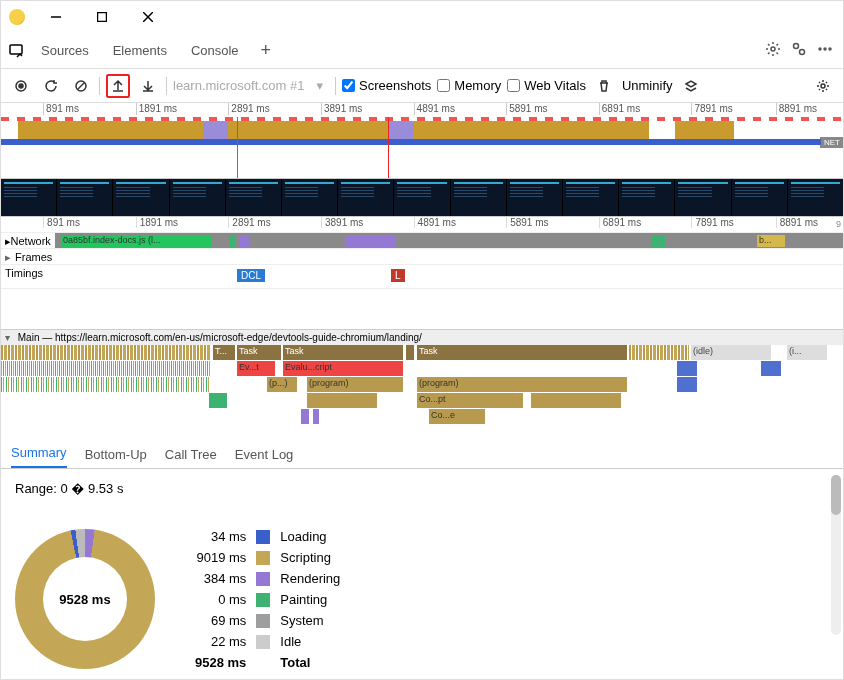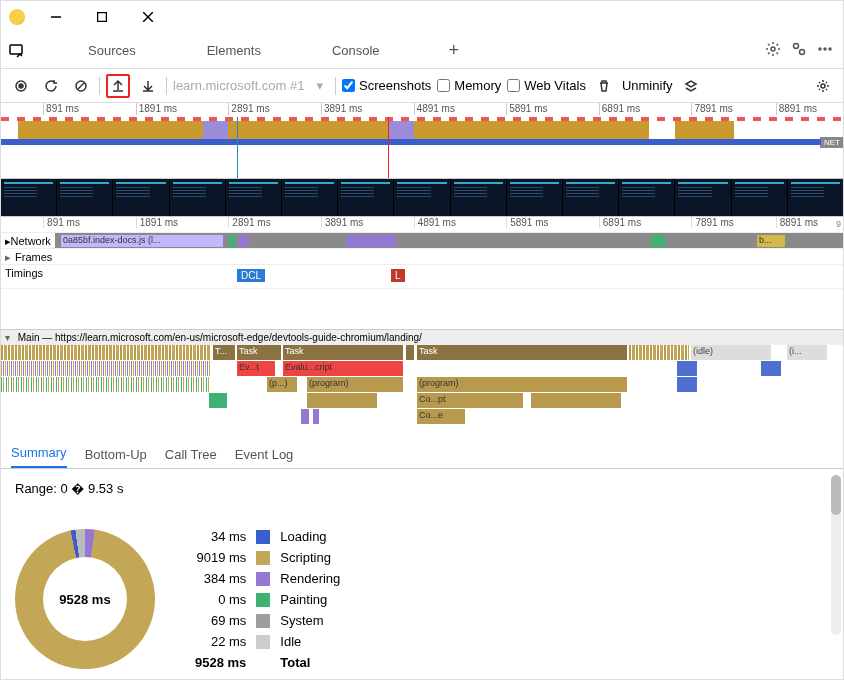--- a/index.html
+++ b/index.html
@@ -6,21 +6,21 @@
 body { width: 844px; height: 680px; background: #fff; overflow: hidden; border: 1px solid #ddd; }
 
 
 .titlebar { height: 32px; display: flex; align-items: center; padding: 0 8px; }
 .titlebar .logo { width: 16px; height: 16px; border-radius: 50%; background: radial-gradient(circle at 40% 40%, #f7d04a 60%, #c99a00 100%); margin-right: 8px; }
 .titlebar .title { font-size: 12px; flex: 1; }
 .win-btn { width: 46px; height: 32px; display: flex; align-items: center; justify-content: center; }
 .win-btn svg { width: 10px; height: 10px; }
 
 
-.tabs { height: 36px; display: flex; align-items: center; border-bottom: 1px solid #ddd; padding: 0 4px; gap: 47px; }
+.tabs { height: 36px; display: flex; align-items: center; border-bottom: 1px solid #ddd; padding: 0 4px; }
 .tabs .deviceicon { width: 24px; display: flex; justify-content: center; }
 .tabs .tab { padding: 0 12px; height: 36px; display: flex; align-items: center; font-size: 13px; color: #555; cursor: pointer; }
 .tabs .tab.active { border: 2px solid #e22; border-radius: 2px; height: 30px; }
 .tabs .tab .close { margin-left: 8px; font-size: 12px; }
 .tabs .plus { padding: 0 10px; font-size: 18px; color: #555; }
 .tabs .spacer { flex: 1; }
 .tabs .right-icons { display: flex; gap: 10px; padding-right: 6px; color: #555; }
 
 
 .toolbar { height: 34px; display: flex; align-items: center; padding: 0 8px; border-bottom: 1px solid #ddd; gap: 6px; font-size: 13px; }
@@ -278,21 +278,21 @@
   <span class="tick" style="left:82%">7891 ms</span>
   <span class="tick" style="left:92%">8891 ms</span>
   <span style="position:absolute;right:2px;top:2px;font-size:9px;color:#888">9</span>
 </div>
 
 <div class="track net-track" style="background:#8a8a8a">
   <div style="position:absolute;left:0;top:0;height:16px;display:flex;align-items:center;font-size:11px;background:#fff;padding:0 4px;z-index:2">
     <span class="arrow">▸</span>
     <span>Network</span>
   </div>
-  <div class="net-bar" style="left:60px;width:162px;background:#c4b5fd">0a85bf.index-docs.js (l...</div>
+  <div class="net-bar" style="left:60px;width:150px;background:#22c55e">0a85bf.index-docs.js (l...</div>
   <div class="net-bar" style="left:228px;width:6px;background:#3eb273"></div>
   <div class="net-bar" style="left:238px;width:10px;background:#9478d3"></div>
   <div class="net-bar" style="left:345px;width:50px;background:#9478d3"></div>
   <div class="net-bar" style="left:650px;width:14px;background:#3eb273"></div>
   <div class="net-bar" style="left:756px;width:28px;background:#d4b84a">b...</div>
 </div>
 
 <div class="track frames-track">
   <div class="track-head">
     <span class="arrow">▸</span>
@@ -347,21 +347,21 @@
   <div class="flame-row" style="top:48px">
     <div class="flame-bar c-paint" style="left:208px;width:18px"></div>
     <div class="flame-bar c-script2" style="left:306px;width:70px"></div>
     <div class="flame-bar c-script2" style="left:416px;width:106px">Co...pt</div>
     <div class="flame-bar c-script2" style="left:530px;width:90px"></div>
   </div>
 
   <div class="flame-row" style="top:64px">
     <div class="flame-bar c-render" style="left:300px;width:8px"></div>
     <div class="flame-bar c-render" style="left:312px;width:6px"></div>
-    <div class="flame-bar c-script2" style="left:416px;width:48px">Co...e</div>
+    <div class="flame-bar c-script2" style="left:428px;width:56px">Co...e</div>
   </div>
 </div>
 
 <div class="btabs">
   <div class="btab active">Summary</div>
   <div class="btab">Bottom-Up</div>
   <div class="btab">Call Tree</div>
   <div class="btab">Event Log</div>
 </div>
 

